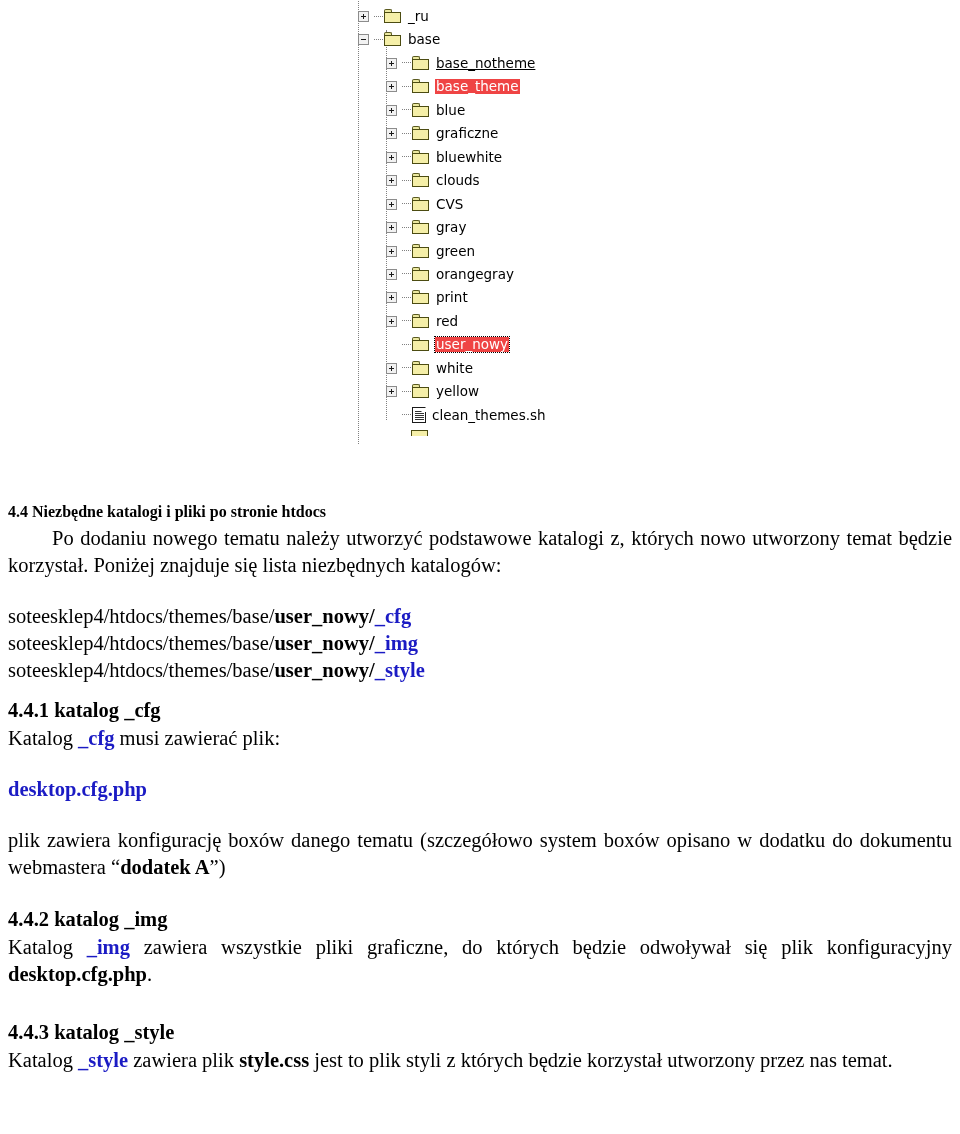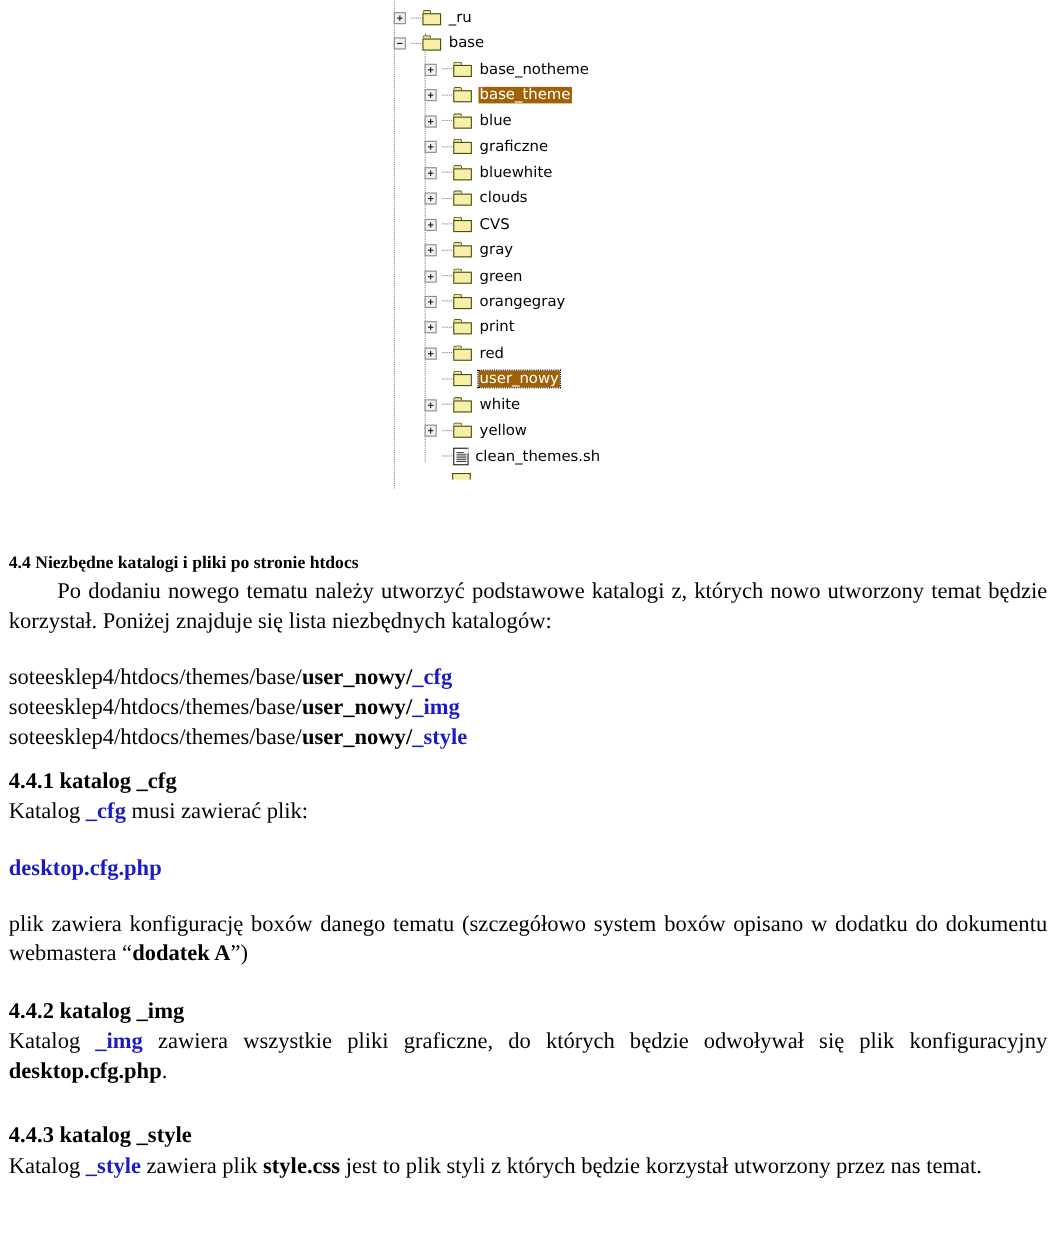--- a/index.html
+++ b/index.html
@@ -155,21 +155,21 @@
     content: "";
     position: absolute;
     right: -1px; top: -1px;
     border-width: 0 0 5px 5px;
     border-style: solid;
     border-color: transparent transparent #ffffff transparent;
   }
 
   .label { line-height: 15px; padding: 0 1px; }
   .label.sel {
-    background: #a16207;
+    background: #ef4444;
     color: #ffffff;
   }
   .label.sel.focus {
     outline: 1px dotted #000;
     outline-offset: 0px;
   }
 
   
   .stub {
     position: absolute;
@@ -238,21 +238,21 @@
       </div>
       <div class="row lvl1" style="top: 28.45px;">
         <span class="expander minus"></span>
         <span class="dash"></span>
         <span class="folder">
           <span class="tab"></span>
           <span class="body"></span>
         </span>
         <span class="label">base</span>
       </div>
-      <div class="row lvl2" style="top: 51.9px;">
+      <div class="row lvl2" style="top: 51.9px; text-decoration: underline;">
         <span class="expander plus"></span>
         <span class="dash"></span>
         <span class="folder">
           <span class="tab"></span>
           <span class="body"></span>
         </span>
         <span class="label">base_notheme</span>
       </div>
       <div class="row lvl2" style="top: 75.35px;">
         <span class="expander plus"></span>

